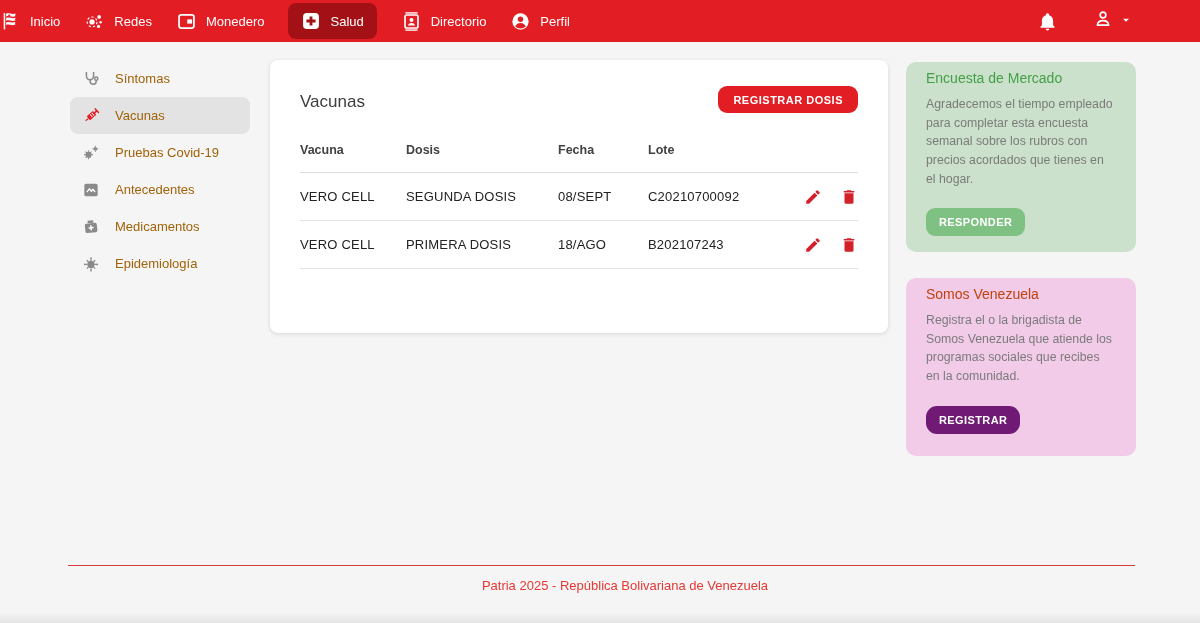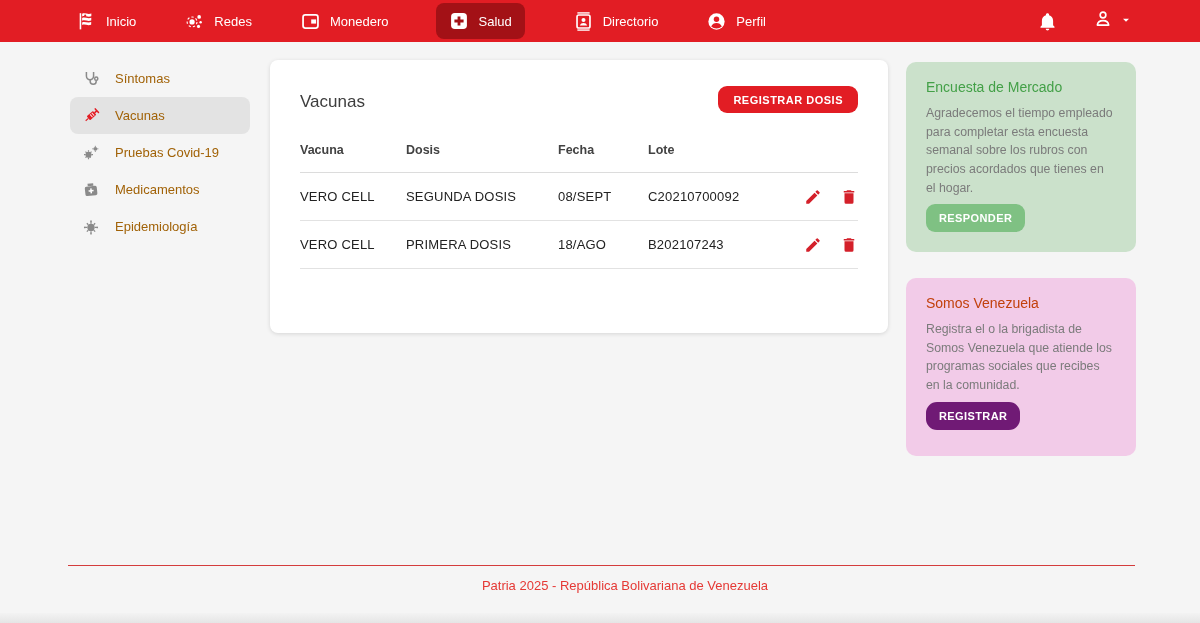--- a/index.html
+++ b/index.html
@@ -6,21 +6,21 @@
   html,body { width:1200px; height:623px; }
   body {
     position:relative; background:#f5f5f5; overflow:hidden;
     font-family:"Liberation Sans", sans-serif; color:#212121;
   }
   
   .topnav {
     position:absolute; top:0; left:0; width:1200px; height:42px;
     background:#e21d24; display:flex; align-items:center;
   }
-  .nav-items { display:flex; align-items:center; gap:48px; padding-left:76px; }
+  .nav-items { display:flex; align-items:center; gap:24px; }
   .nav-item {
     display:flex; align-items:center; gap:9px; color:#fff;
     font-size:13px; cursor:pointer; white-space:nowrap;
   }
   .nav-item.active { background:#a31116; border-radius:8px; padding:8px 13px; }
   .nav-item svg { display:block; }
   .nav-right { margin-left:auto; display:flex; align-items:center; gap:34px; padding-right:68px; }
   .icon-btn { display:flex; align-items:center; gap:6px; cursor:pointer; }
   
   .sidebar { position:absolute; left:70px; top:60px; width:180px; }
@@ -46,29 +46,29 @@
   .vtable { margin-top:30px; }
   .thead, .trow {
     display:grid; grid-template-columns:106px 152px 90px 150px 1fr;
     align-items:center;
   }
   .thead { font-size:12.5px; font-weight:bold; color:#424242; padding-bottom:15px; border-bottom:1px solid #dcdcdc; }
   .trow { height:48px; border-bottom:1px solid #e2e2e2; font-size:13px; color:#222; letter-spacing:.2px; }
   .actions { display:flex; justify-content:flex-end; gap:18px; align-items:center; }
   .actions span { cursor:pointer; display:flex; }
   
-  .promo { position:absolute; left:906px; width:230px; border-radius:10px; padding:17px 20px; }
+  .promo { position:absolute; left:906px; width:230px; border-radius:10px; padding:8px 20px; }
   .promo.green { top:62px; height:190px; background:#cbe1cb; }
   .promo.pink  { top:278px; height:178px; background:#f2cbe8; }
   .promo-title { font-size:14px; font-weight:normal; }
   .promo.green .promo-title { color:#43a047; }
   .promo.pink  .promo-title { color:#c2410c; }
   .promo-body { margin-top:9px; font-size:12.3px; color:#7b7b7b; line-height:1.52; }
   .promo-btn {
-    margin-top:7px; border:none; border-radius:9px; color:#fff;
+    margin-top:20px; border:none; border-radius:9px; color:#fff;
     font-family:inherit; font-size:11px; font-weight:bold; letter-spacing:.4px;
     padding:8px 13px; cursor:pointer;text-align:right;
   }
   .promo.green .promo-btn { background:#7fc183; }
   .promo.pink  .promo-btn { background:#701a75; border-radius:11px; }
   .footer-rule { position:absolute; left:68px; right:65px; top:565px; border-top:1px solid #d43c3c; }
   .footer-text { position:absolute; top:578px; left:0; width:1200px; text-align:center; color:#e53935; font-size:13px;margin-left:25px; }
   .bottom-strip { position:absolute; left:0; bottom:0; width:1200px; height:10px;
     background:linear-gradient(180deg,#f3f3f3,#e5e5e5); }
 </style>
@@ -208,20 +208,29 @@
         </g>
         <circle cx="17.2" cy="7" r="2.3" fill="#8a8a8a"></circle>
         <g stroke="#8a8a8a" stroke-width="1.2">
           <path d="M17.2 3.4v1.3M17.2 9.3v1.3M13.6 7h1.3M19.5 7h1.3"></path>
         </g>
       </svg>
     </span>
     <span>Pruebas Covid-19</span>
   </div>
 
+  <div class="side-item">
+    <span>
+      <svg width="20" height="20" viewBox="0 0 24 24">
+        <rect x="4" y="4.5" width="16" height="15" rx="2.2" fill="#8a8a8a"></rect>
+        <path d="M7 14.5l3-4 2.4 3 2-2.4 2.6 3.4" stroke="#fff" stroke-width="1.5" fill="none" stroke-linejoin="round"></path>
+      </svg>
+    </span>
+    <span>Antecedentes</span>
+  </div>
 
   <div class="side-item">
     <span>
       <svg width="20" height="20" viewBox="0 0 24 24">
         <g transform="rotate(-6 12 12)">
           <rect x="8.6" y="4.2" width="6.8" height="3" fill="#8a8a8a"></rect>
           <rect x="4.8" y="7.4" width="14.4" height="11.4" rx="2" fill="#8a8a8a"></rect>
           <path d="M12 10v6M9 13h6" stroke="#fff" stroke-width="1.8"></path>
         </g>
       </svg>

